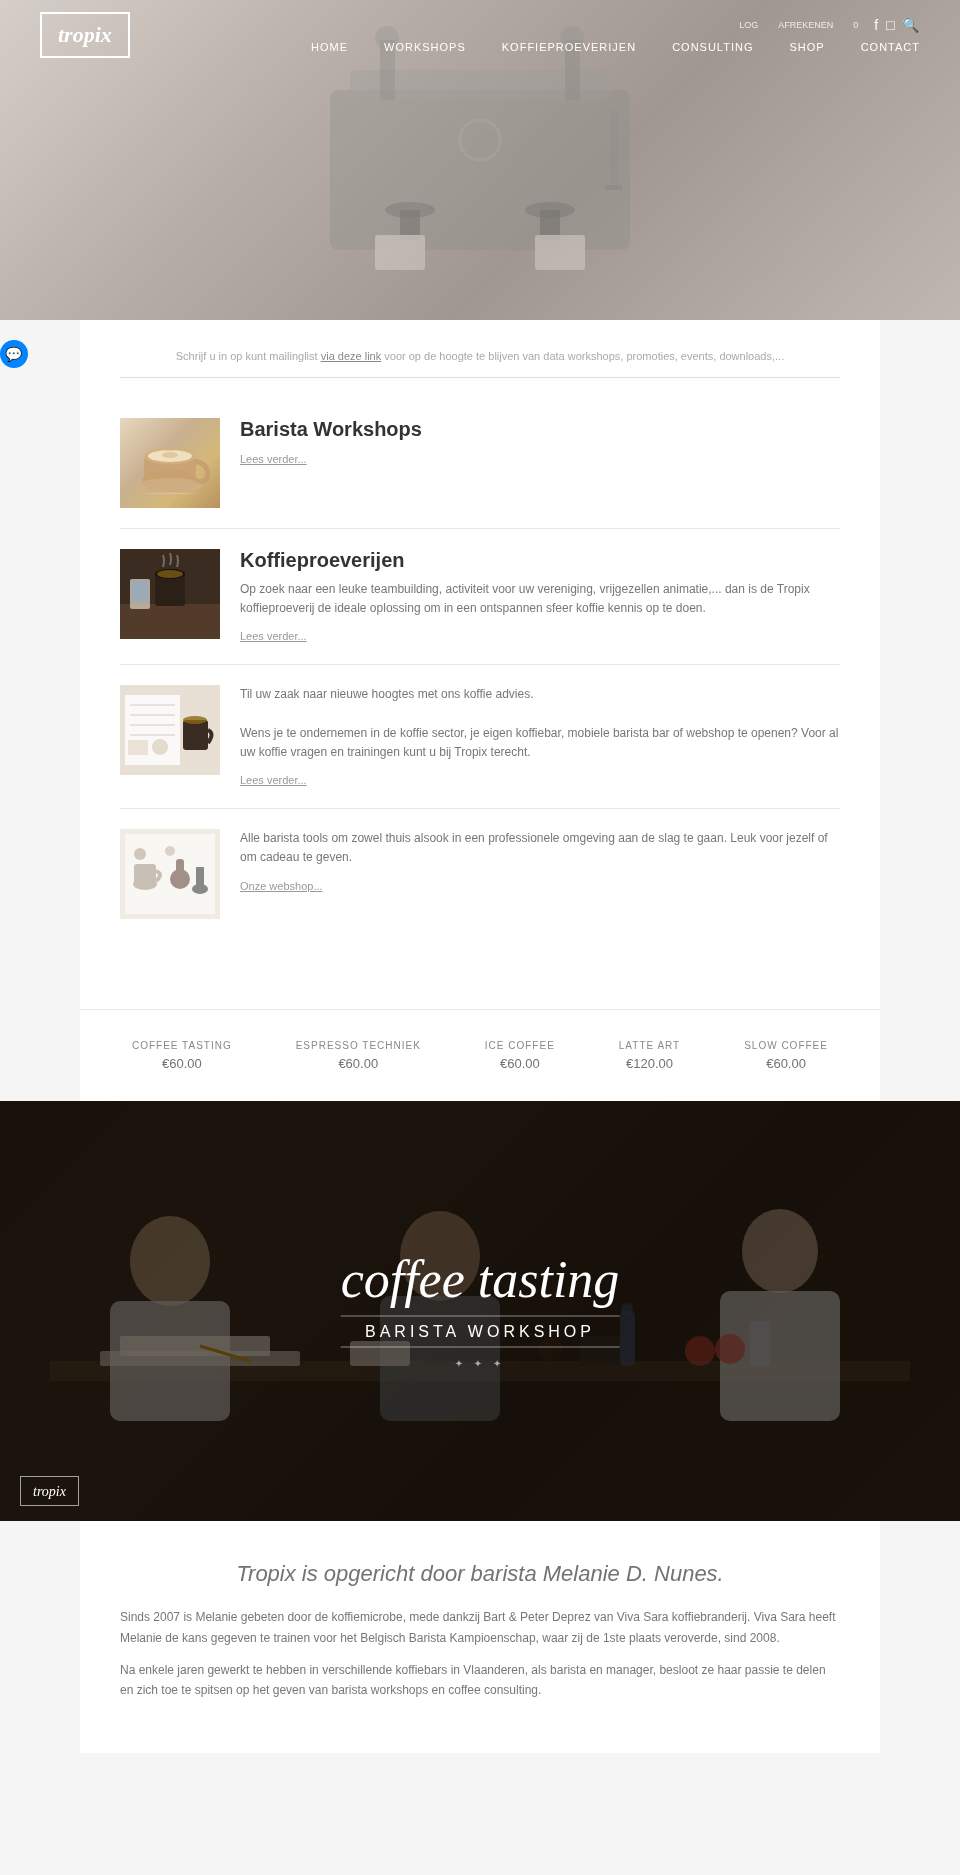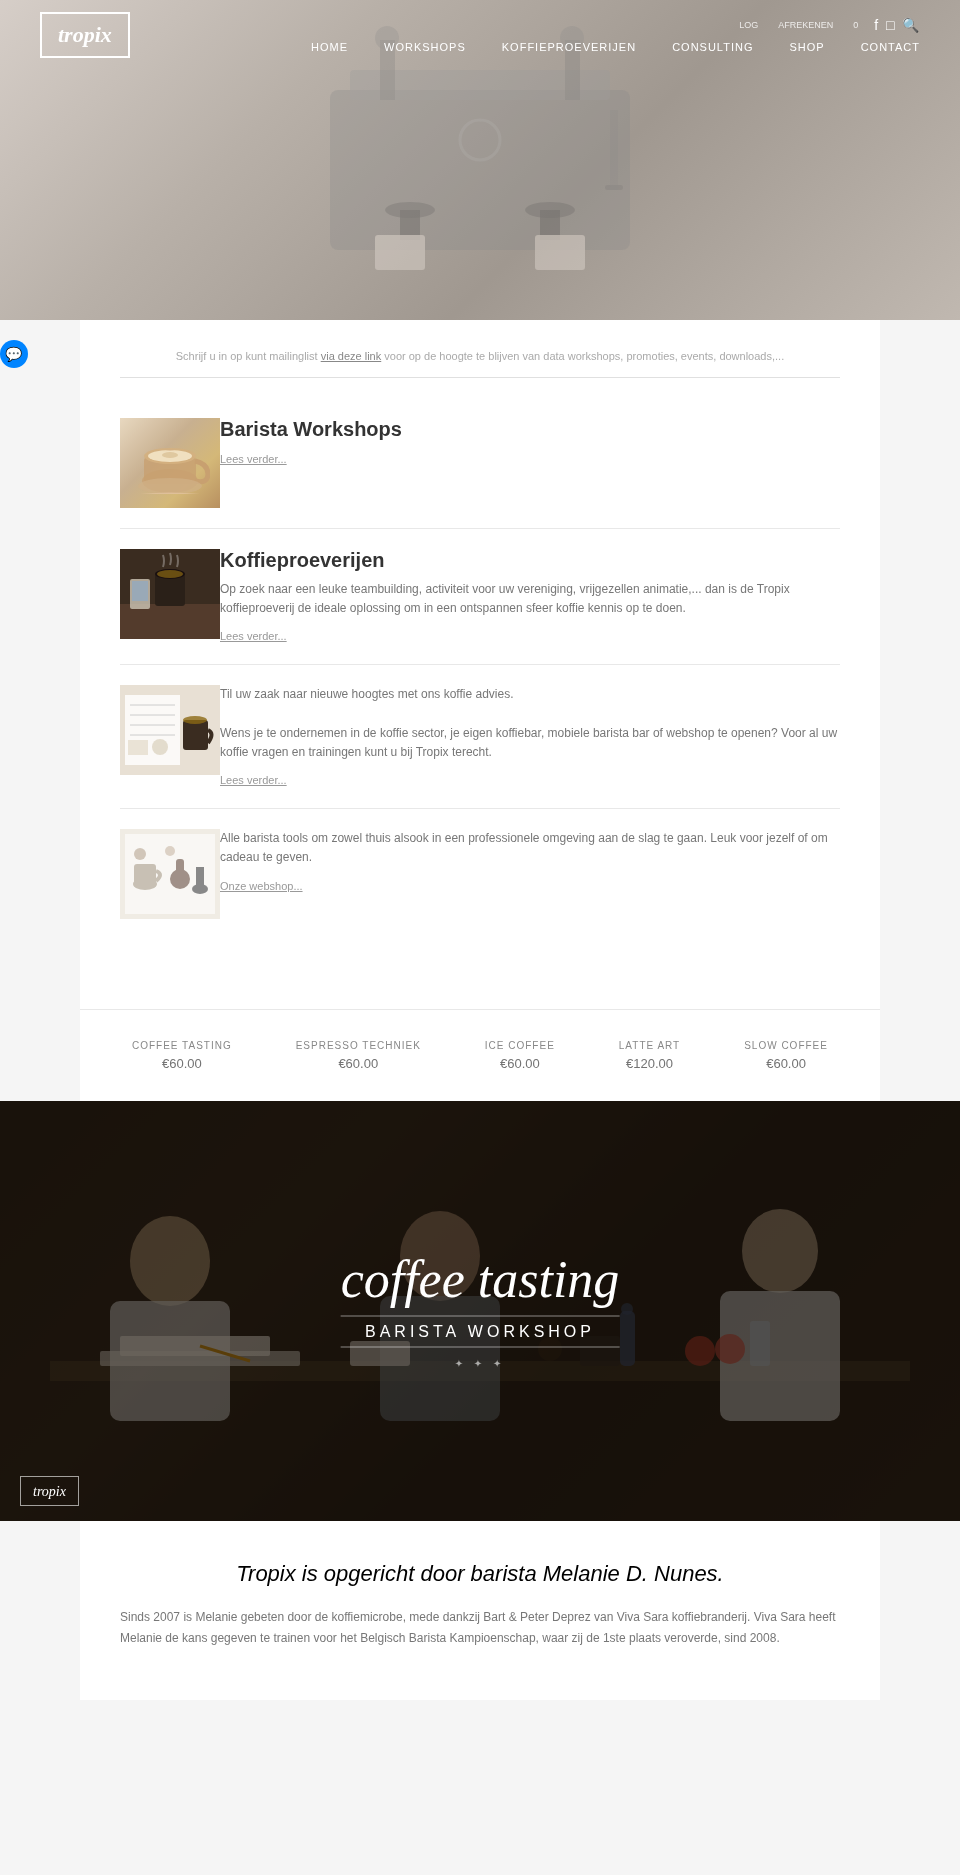--- a/index.html
+++ b/index.html
@@ -97,20 +97,21 @@
       border-bottom: 1px solid #e0e0e0;
     }
     .subscribe-link {
       color: #888;
       text-decoration: underline;
     }
 
     
     .service-item {
       display: flex;
+      gap: 20px;
       padding: 20px 0;
       border-bottom: 1px solid #e8e8e8;
     }
     .service-img {
       width: 100px;
       height: 90px;
       flex-shrink: 0;
       overflow: hidden;
     }
     .service-img-inner {
@@ -249,21 +250,21 @@
 
     
     .about-section {
       background: white;
       margin: 0 80px;
       padding: 40px 40px;
       text-align: center;
     }
     .about-title {
       font-size: 22px;
-      color: #000000;
+      color: #737373;
       margin-bottom: 20px;
       font-style: italic;
     }
     .about-text {
       font-size: 12px;
       color: #777;
       line-height: 1.7;
       text-align: left;
       margin-bottom: 12px;
     }
@@ -547,13 +548,14 @@
     <div class="banner-dots">✦ ✦ ✦</div>
   </div>
   <div class="banner-logo">
     <span class="banner-logo-text">tropix</span>
   </div>
 </div>
 
 <div class="about-section">
   <div class="about-title">Tropix is opgericht door barista Melanie D. Nunes.</div>
   <div class="about-text">Sinds 2007 is Melanie gebeten door de koffiemicrobe, mede dankzij Bart &amp; Peter Deprez van Viva Sara koffiebranderij. Viva Sara heeft Melanie de kans gegeven te trainen voor het Belgisch Barista Kampioenschap, waar zij de 1ste plaats veroverde, sind 2008.</div>
+  <div class="about-text">Na enkele jaren gewerkt te hebben in verschillende koffiebars in Vlaanderen, als barista en manager, besloot ze haar passie te delen en zich toe te spitsen op het geven van barista workshops en coffee consulting.</div>
 </div>
 
 </body></html>

